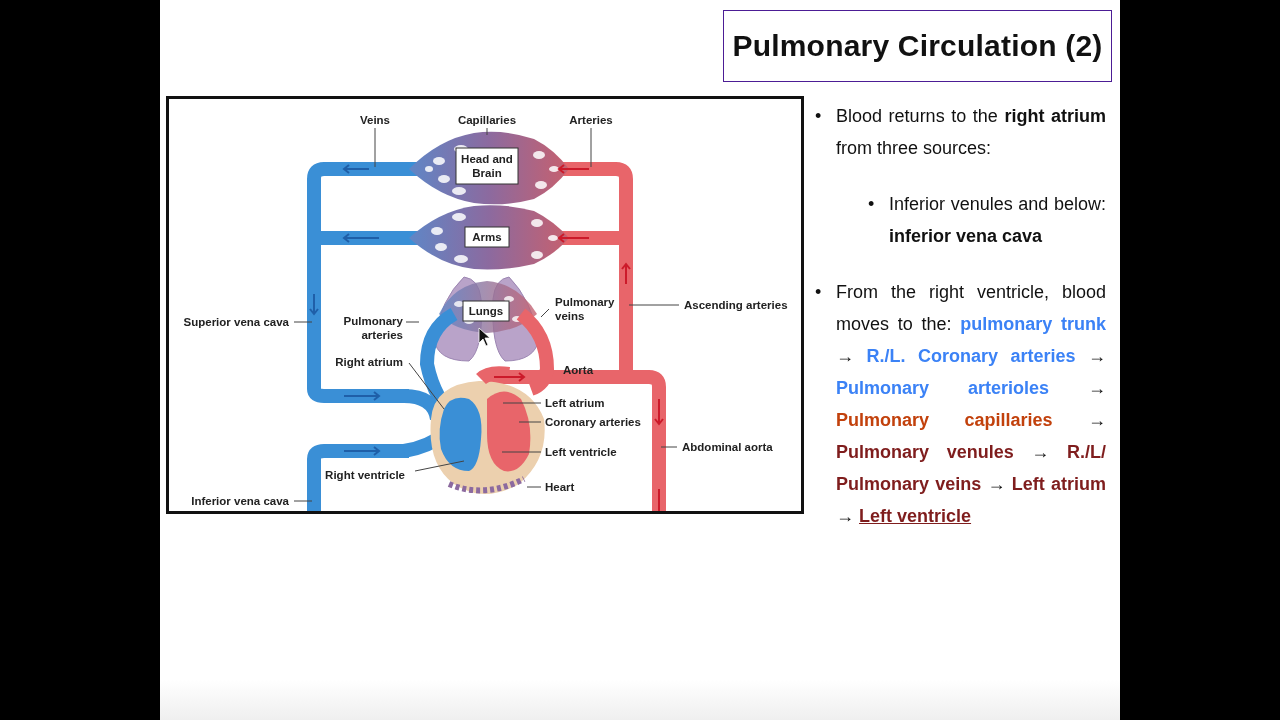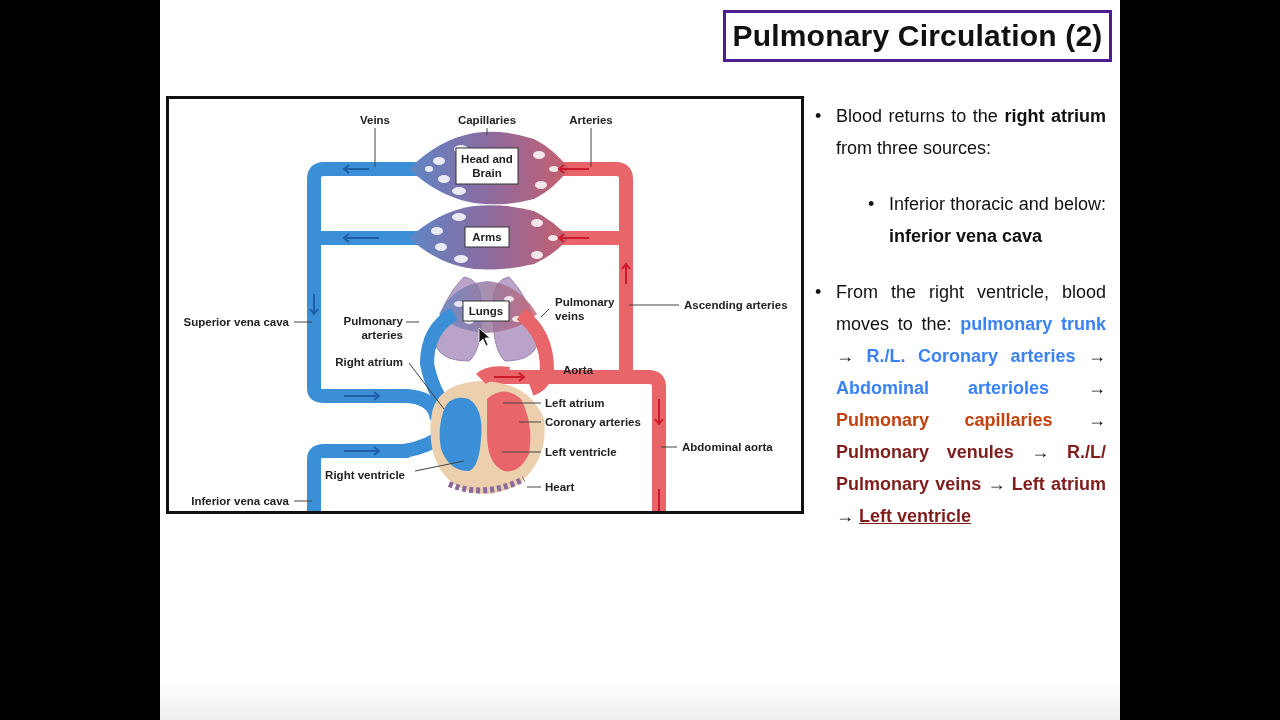--- a/index.html
+++ b/index.html
@@ -1,19 +1,19 @@
 <!DOCTYPE html>
 <html><head>
 <meta charset="utf-8">
 <style>
   html, body { margin:0; padding:0; }
   body { width:1280px; height:720px; background:#000; position:relative; overflow:hidden; font-family:"Liberation Sans", sans-serif; }
   #slide { position:absolute; left:160px; top:0; width:960px; height:720px; background:#fff; overflow:hidden; }
   #slide .bottom-fade { position:absolute; left:0; right:0; bottom:0; height:40px; background:linear-gradient(#fff, #efefef); }
-  #title-box { position:absolute; left:563px; top:10px; width:389px; height:52px; border:3px solid #4c1d95; box-sizing:border-box; display:flex; align-items:center; justify-content:center; }
+  #title-box { position:absolute; left:563px; top:10px; width:389px; height:72px; border:1px solid #4c1d95; box-sizing:border-box; display:flex; align-items:center; justify-content:center; }
   #title-box span { font-weight:bold; font-size:30px; color:#111; letter-spacing:0.2px; }
   #figure { position:absolute; left:6px; top:96px; width:638px; height:418px; border:3px solid #111; box-sizing:border-box; background:#fff; overflow:hidden; }
   #figure svg { position:absolute; left:0; top:0; }
   .lbl { font-family:"Liberation Sans", sans-serif; font-weight:bold; font-size:11.5px; fill:#222; }
   .boxlbl { font-family:"Liberation Sans", sans-serif; font-weight:bold; font-size:11.5px; fill:#222; }
   #notes { position:absolute; left:655px; top:100px; width:291px; font-size:18px; color:#111; line-height:32px; }
   #notes ul { list-style:none; margin:0; padding:0; }
   #notes li.b1 { position:relative; padding-left:21px; text-align:justify; margin-bottom:24px; }
   #notes li.b1::before { content:"•"; position:absolute; left:0; top:0; }
   #notes li.b2 { position:relative; padding-left:53px; text-align:justify; margin-top:24px; }
@@ -176,29 +176,29 @@
 
       <path d="M310 229 L310 244 L314 240 L317 247 L319 246 L316 239 L321 239 Z" fill="#111" stroke="#fff" stroke-width="0.8"></path>
     </svg>
   </div>
 
   <div id="notes">
     <ul>
       <li class="b1">
         <span>Blood returns to the </span><span class="bold">right atrium</span><span> from three sources:</span>
         <ul class="sub">
-          <li class="b2"><span>Inferior thoracic and below: </span><span class="bold">inferior vena cava</span></li>
+          <li class="b2"><span>Inferior venules and below: </span><span class="bold">inferior vena cava</span></li>
         </ul>
       </li>
       <li class="b1">
         <span>From the right ventricle, blood moves to the: </span><span class="blue">pulmonary trunk</span>
         <span class="arrow">→</span>
         <span class="blue">R./L. Coronary arteries</span>
         <span class="arrow">→</span>
-        <span class="blue">Abdominal arterioles</span>
+        <span class="blue">Pulmonary arterioles</span>
         <span class="arrow">→</span>
         <span class="purple">Pulmonary capillaries</span>
         <span class="arrow">→</span>
         <span class="red">Pulmonary venules</span>
         <span class="arrow">→</span>
         <span class="red">R./L/ Pulmonary veins</span>
         <span class="arrow">→</span>
         <span class="red">Left atrium</span>
         <span class="arrow">→</span>
         <span class="red uline">Left ventricle</span>

